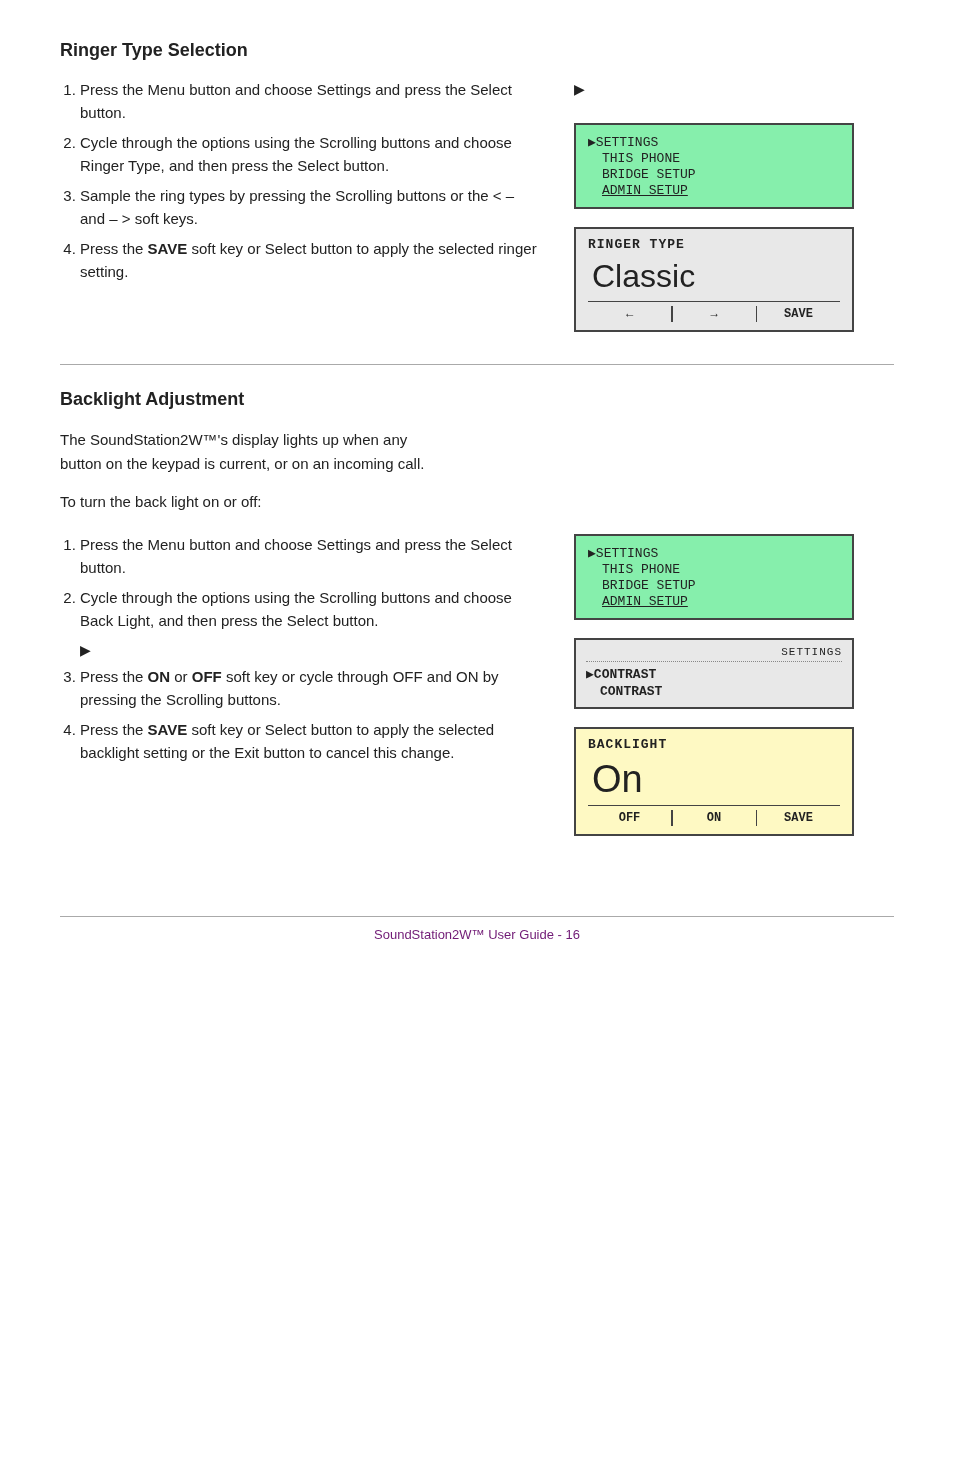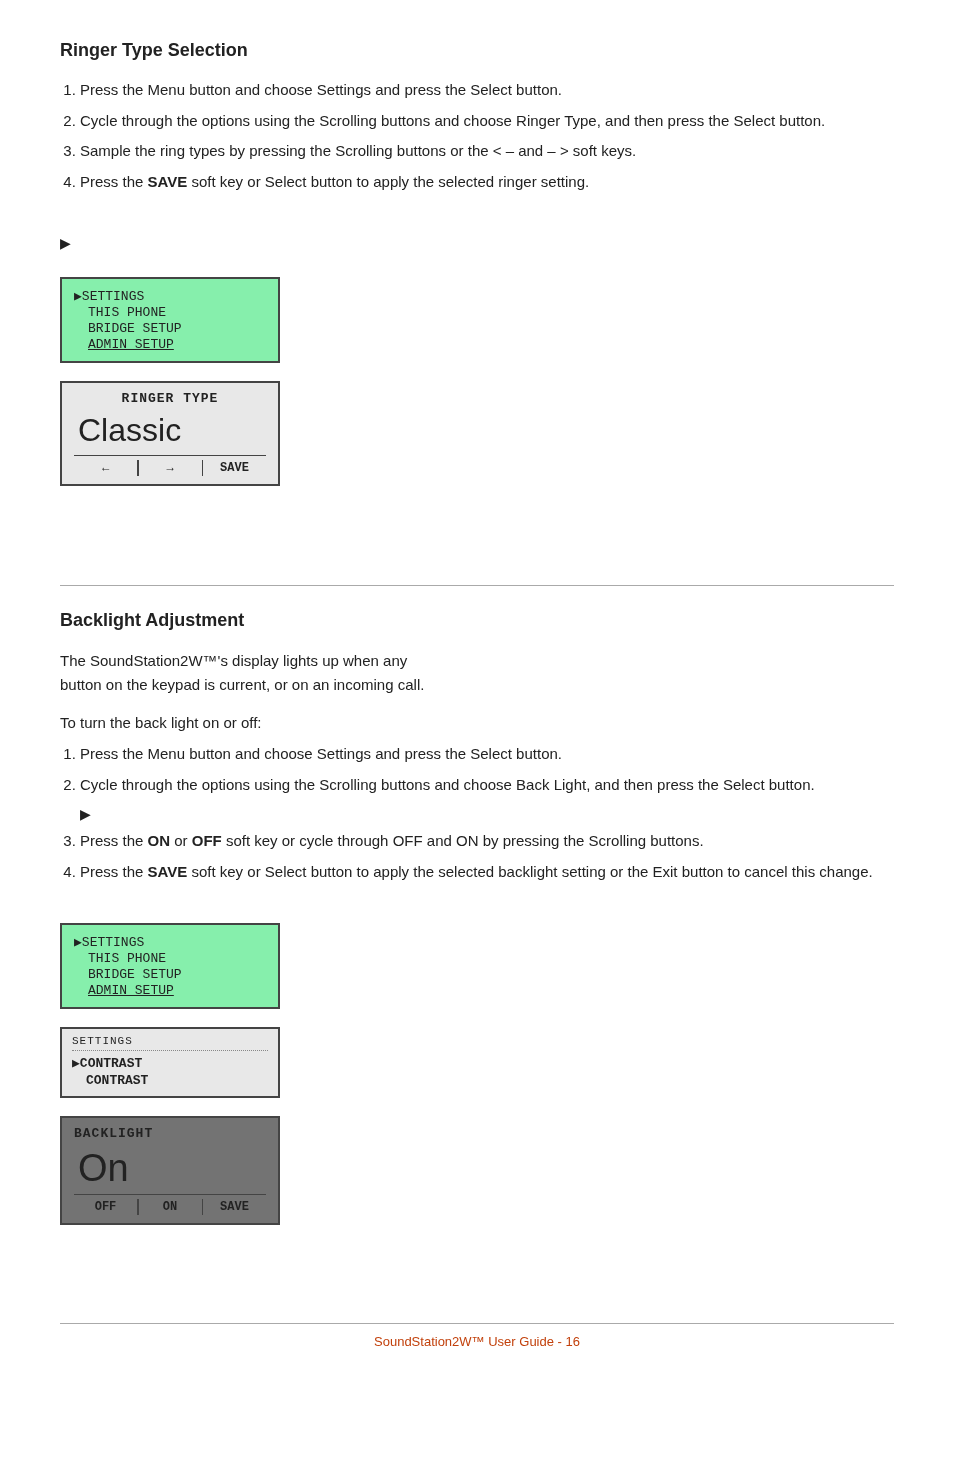--- a/index.html
+++ b/index.html
@@ -18,21 +18,21 @@
       margin-bottom: 18px;
       font-family: Arial, Helvetica, sans-serif;
     }
     .section-divider {
       border: none;
       border-top: 1.5px solid #aaa;
       margin: 32px 0 24px 0;
     }
     .two-col {
       display: flex;
-      flex-direction: column;
+      flex-direction: row;
       gap: 32px;
       align-items: flex-start;
     }
     .left-col {
       flex: 1 1 0;
     }
     .right-col {
       flex: 0 0 320px;
       display: flex;
       flex-direction: column;
@@ -84,21 +84,21 @@
       padding: 8px 12px;
       font-family: 'Courier New', Courier, monospace;
       min-width: 220px;
       max-width: 280px;
     }
     .ringer-type-display .title-row {
       font-size: 13px;
       font-weight: bold;
       letter-spacing: 1px;
       margin-bottom: 6px;
-      text-align: center;
+      text-align: left;
     }
     .ringer-type-display .classic-text {
       font-size: 32px;
       font-family: Arial, Helvetica, sans-serif;
       margin-bottom: 6px;
       padding-left: 4px;
     }
     .ringer-type-display .softkey-bar {
       display: flex;
       flex-direction: row;
@@ -117,21 +117,21 @@
     }
     .softkey-divider {
       width: 1.5px;
       background: #444;
       height: 16px;
     }
 
     
     .backlight-display {
       border: 2px solid #444;
-      background: #737373;
+      background: #fef9c3;
       padding: 8px 12px;
       font-family: 'Courier New', Courier, monospace;
       min-width: 220px;
       max-width: 280px;
     }
     .backlight-display .title-row {
       font-size: 13px;
       font-weight: bold;
       letter-spacing: 1px;
       margin-bottom: 6px;
@@ -156,21 +156,21 @@
     .settings-sub-display {
       border: 2px solid #444;
       background: #e8e8e8;
       padding: 6px 10px;
       font-family: 'Courier New', Courier, monospace;
       font-size: 13px;
       min-width: 220px;
       max-width: 280px;
     }
     .settings-sub-display .sub-title {
-      text-align: left;
+      text-align: right;
       font-size: 11px;
       letter-spacing: 1px;
       border-bottom: 1px dotted #888;
       padding-bottom: 3px;
       margin-bottom: 4px;
     }
     .settings-sub-display .sub-row {
       display: flex;
       align-items: center;
       margin: 2px 0;
@@ -178,21 +178,21 @@
     }
 
     strong, b {
       font-weight: bold;
     }
     .intro-text {
       margin-bottom: 14px;
       line-height: 1.6;
     }
     .back-light-intro {
-      margin-bottom: 8px;
+      margin-bottom: 20px;
       line-height: 1.6;
     }
   </style>
 </head>
 <body>
 
 <section>
   <h2 class="section-title">Ringer Type Selection</h2>
 
   <div class="two-col">
@@ -343,14 +343,14 @@
           </div>
         </div>
       </div>
 
     </div>
   </div>
 </section>
 
 <div style="position: relative; margin-top: 80px;">
   <hr style="border:none; border-top:1px solid #aaa; margin-bottom:10px;">
-  <div style="text-align:center; font-size:13px; color:#c2410c;">SoundStation2W™ User Guide - 16</div>
+  <div style="text-align:center; font-size:13px; color:#701a75;">SoundStation2W™ User Guide - 16</div>
 </div>
 
 </body></html>

